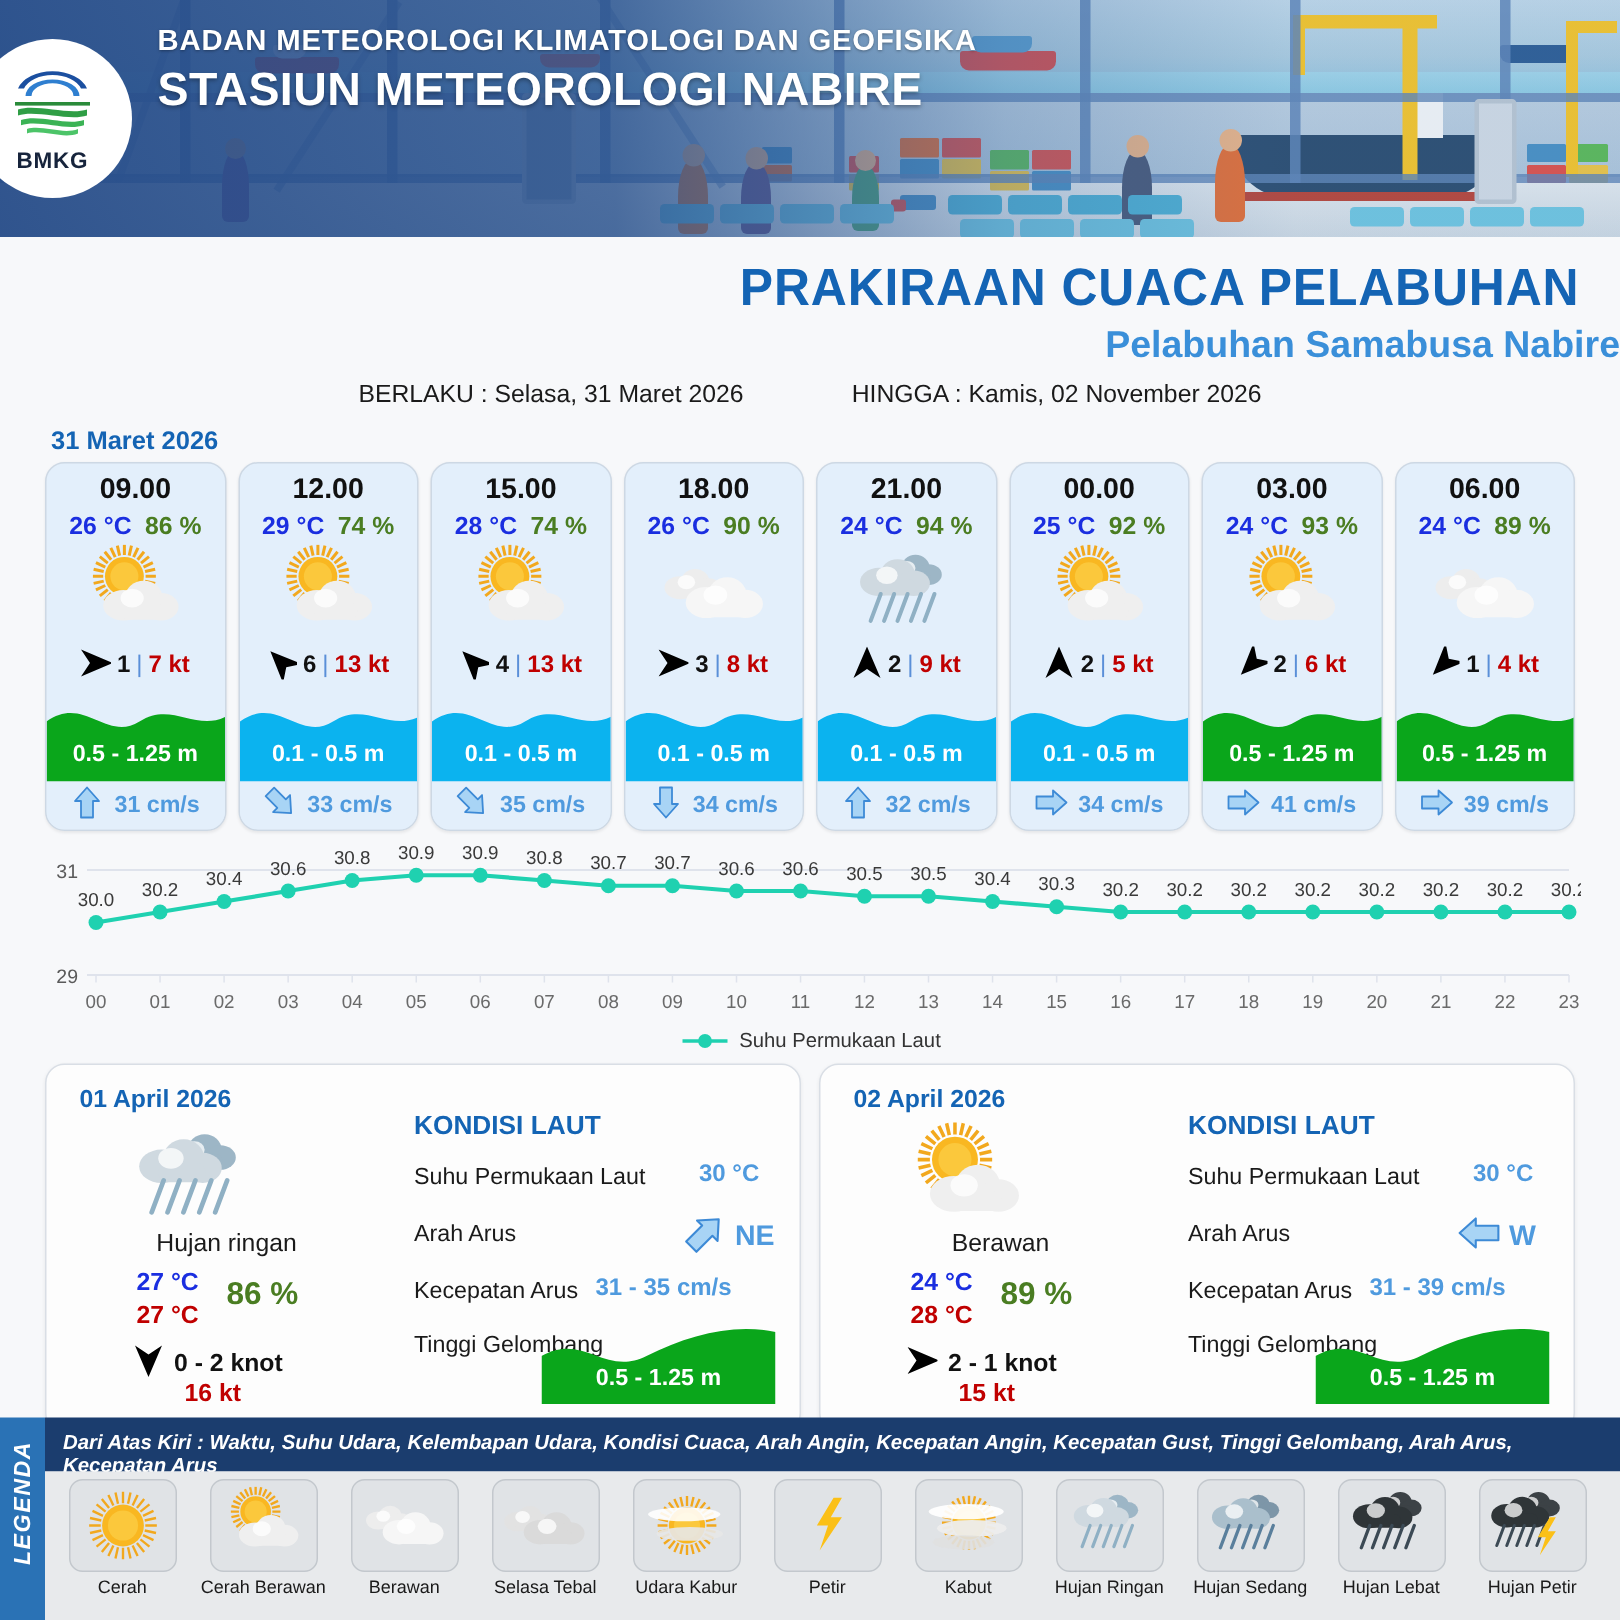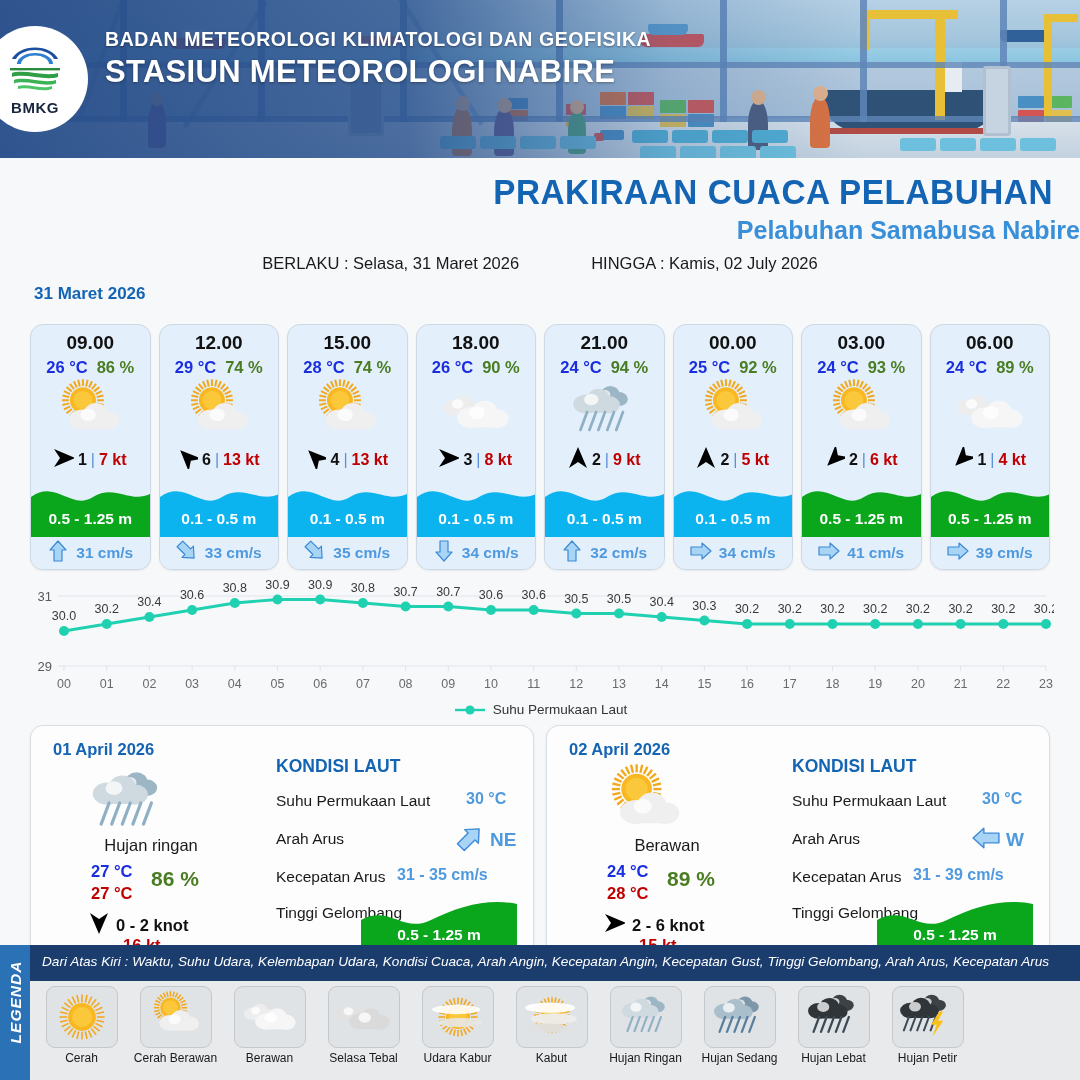--- a/index.html
+++ b/index.html
@@ -41,37 +41,37 @@
 
   .hdr-overlay { position: absolute; inset: 0;
     background: linear-gradient(90deg, rgba(36,74,135,.93) 0%, rgba(40,80,140,.80) 38%, rgba(60,105,160,.28) 62%, rgba(80,125,175,.05) 80%); }
   .logo-badge {
     position: absolute; left: -18px; top: 26px; width: 106px; height: 106px;
     background: #fff; border-radius: 50%;
     display: flex; flex-direction: column; align-items: center; justify-content: center;
   }
   .logo-badge svg { display: block; }
   .logo-text { font-size: 15px; font-weight: bold; color: #17243c; letter-spacing: .5px; margin-top: 1px; }
-  .hdr-lines { position: absolute; left: 105px; top: 28px; color: #fff; }
+  .hdr-lines { position: absolute; left: 105px; top: 16px; color: #fff; }
   .h-line1 { font-size: 19.5px; font-weight: bold; letter-spacing: .55px; text-shadow: 0 1px 2px rgba(0,0,0,.35); }
   .h-line2 { font-size: 31px; font-weight: bold; letter-spacing: .3px; margin-top: 3px; text-shadow: 0 1px 3px rgba(0,0,0,.35); }
   .h-line3 { font-size: 15.5px; margin-top: 6px; text-shadow: 0 1px 2px rgba(0,0,0,.4); }
 
   
   .titles { text-align: right; padding-top: 14px; }
   .t-main { font-size: 35px; font-weight: bold; color: #1464b4; letter-spacing: .6px;
             font-stretch: condensed; transform: scaleX(.95); }
   .t-sub { font-size: 25px; font-weight: bold; color: #3a8fd9; margin-top: 4px; }
   .t-valid { margin-top: 9px; font-size: 16.5px; color: #1a1a1a; display: flex;
              justify-content: center; gap: 72px; }
   .t-valid b { font-weight: normal; }
   .t-valid span { font-weight: normal; }
 
   
-  .day-label { margin: 11px 0 20px 34px; font-size: 17px; font-weight: bold; color: #1464b4; }
+  .day-label { margin: 11px 0 4px 34px; font-size: 17px; font-weight: bold; color: #1464b4; }
 
   
   .cards { display: flex; gap: 8px; padding: 0 30px; }
   .card {
     width: 121px; background: #e3effb; border: 1px solid #cdd8e4;
     border-radius: 13px; overflow: hidden; position: relative;
     box-shadow: 0 1px 2px rgba(0,0,0,.07);
   }
   .c-time { text-align: center; font-size: 19px; font-weight: bold; color: #111; padding-top: 7px; }
   .c-th { display: flex; justify-content: center; gap: 9px; font-size: 16.5px; font-weight: bold; margin-top: 4px; }
@@ -118,21 +118,21 @@
   .d-wave .wl { position: absolute; left: 0; right: 0; bottom: 8px; text-align: center;
                 font-size: 15.5px; font-weight: bold; color: #fff; }
 
   
   .legend-area { position: absolute; left: 0; bottom: 0; width: 1080px; height: 135px; }
   .leg-side { position: absolute; left: 0; top: 0; width: 30px; height: 135px; background: #2a72b5; }
   .leg-side span { position: absolute; left: -34px; top: 48px; width: 100px; text-align: center;
                    transform: rotate(-90deg); color: #fff; font-size: 15.5px; font-weight: bold;
                    font-style: italic; letter-spacing: 1px; }
   .leg-top { position: absolute; left: 30px; top: 0; width: 1050px; height: 36px; background: #1b3d6e; }
-  .leg-top span { display: block; padding: 9px 0 0 12px; color: #fff; font-size: 13.6px; font-style: italic; }
+  .leg-top span { display: block; padding: 9px 0 0 12px; color: #fff; font-size: 13.6px; font-style: italic; font-weight: bold; }
   .leg-body { position: absolute; left: 30px; top: 36px; width: 1050px; height: 99px; background: #e8eaec;
               display: flex; align-items: flex-start; padding: 5px 8px 0 8px; gap: 7px; }
   .leg-item { width: 87px; text-align: center; }
   .leg-cell { width: 72px; height: 62px; margin: 0 auto; background: #e0e3e6;
               border: 1px solid #c3c8cd; border-radius: 9px;
               display: flex; align-items: center; justify-content: center; }
   .leg-cap { font-size: 12px; color: #1a1a1a; margin-top: 3px; }
 </style>
 </head>
 <body>
@@ -253,21 +253,21 @@
 <div class="titles">
   <div class="t-main">PRAKIRAAN CUACA PELABUHAN</div>
   <div class="t-sub">Pelabuhan Samabusa Nabire</div>
   <div class="t-valid">
     <div>
       <b>BERLAKU :</b>
       <span>Selasa, 31 Maret 2026</span>
     </div>
     <div>
       <b>HINGGA :</b>
-      <span>Kamis, 02 July 2026</span>
+      <span>Kamis, 02 November 2026</span>
     </div>
   </div>
 </div>
 
 <div class="day-label">31 Maret 2026</div>
 
 <div class="cards" id="cards-container">
     <div class="card">
     <div class="c-time">09.00</div>
     <div class="c-th">
@@ -1004,21 +1004,21 @@
     <div class="d-cond">Berawan</div>
     <div class="d-tmin">24 °C</div>
     <div class="d-tmax">28 °C</div>
     <div class="d-hum">89 %</div>
     <div class="d-windrow">
       <span><svg width="20" height="22" viewBox="0 0 20 22" aria-hidden="true">
     <g transform="rotate(90 10 11)">
       <polygon points="10,0 19,21 10,15 1,21" fill="#000"></polygon>
     </g>
           </svg></span>
-      <span>2  - 6 knot</span>
+      <span>2  - 1 knot</span>
     </div>
     <div class="d-gust">15 kt</div>
     <div class="d-sea-title">KONDISI LAUT</div>
     <div class="d-row" style="top:66px">Suhu Permukaan Laut</div>
       <div class="d-row" style="top:104px">Arah Arus</div>
       <div class="d-row" style="top:142px">Kecepatan Arus</div>
       <div class="d-row" style="top:178px">Tinggi Gelombang</div>
       <div class="d-val" style="left:435px;top:64px">30 °C</div>
       <div style="position:absolute;left:425px;top:98px;display:flex;align-items:center;gap:6px;">
       <span><svg width="28" height="28" viewBox="0 0 26 26" aria-hidden="true">
@@ -1204,20 +1204,30 @@
             <circle cx="32" cy="28" r="9.36" fill="#fbc83c"></circle>
             <ellipse cx="30" cy="20" rx="26" ry="5" fill="#fff" opacity=".88"></ellipse>
          <ellipse cx="34" cy="34" rx="24" ry="5" fill="#e7e7e7" opacity=".9"></ellipse>
           </svg>
         </div>
     <div class="leg-cap">Udara Kabur</div>
       </div>
       <div class="leg-item">
     <div class="leg-cell">
           <svg width="60" height="52" viewBox="0 0 64 56" aria-hidden="true">
+            <g transform="translate(22,8) scale(1)">
+    <polygon points="14,0 2,20 10,20 4,38 20,14 12,14 20,0" fill="#fbc017"></polygon>
+            </g>
+          </svg>
+        </div>
+    <div class="leg-cap">Petir</div>
+      </div>
+      <div class="leg-item">
+    <div class="leg-cell">
+          <svg width="60" height="52" viewBox="0 0 64 56" aria-hidden="true">
             <line x1="45.0" y1="26.0" x2="51.4" y2="26.0" stroke="#f2a81d" stroke-width="1.7"></line>
             <line x1="44.7" y1="28.9" x2="51.0" y2="30.3" stroke="#f2a81d" stroke-width="1.7"></line>
             <line x1="43.7" y1="31.6" x2="49.5" y2="34.4" stroke="#f2a81d" stroke-width="1.7"></line>
             <line x1="42.2" y1="34.1" x2="47.2" y2="38.1" stroke="#f2a81d" stroke-width="1.7"></line>
             <line x1="40.1" y1="36.2" x2="44.1" y2="41.2" stroke="#f2a81d" stroke-width="1.7"></line>
             <line x1="37.6" y1="37.7" x2="40.4" y2="43.5" stroke="#f2a81d" stroke-width="1.7"></line>
             <line x1="34.9" y1="38.7" x2="36.3" y2="45.0" stroke="#f2a81d" stroke-width="1.7"></line>
             <line x1="32.0" y1="39.0" x2="32.0" y2="45.4" stroke="#f2a81d" stroke-width="1.7"></line>
             <line x1="29.1" y1="38.7" x2="27.7" y2="45.0" stroke="#f2a81d" stroke-width="1.7"></line>
             <line x1="26.4" y1="37.7" x2="23.6" y2="43.5" stroke="#f2a81d" stroke-width="1.7"></line>

